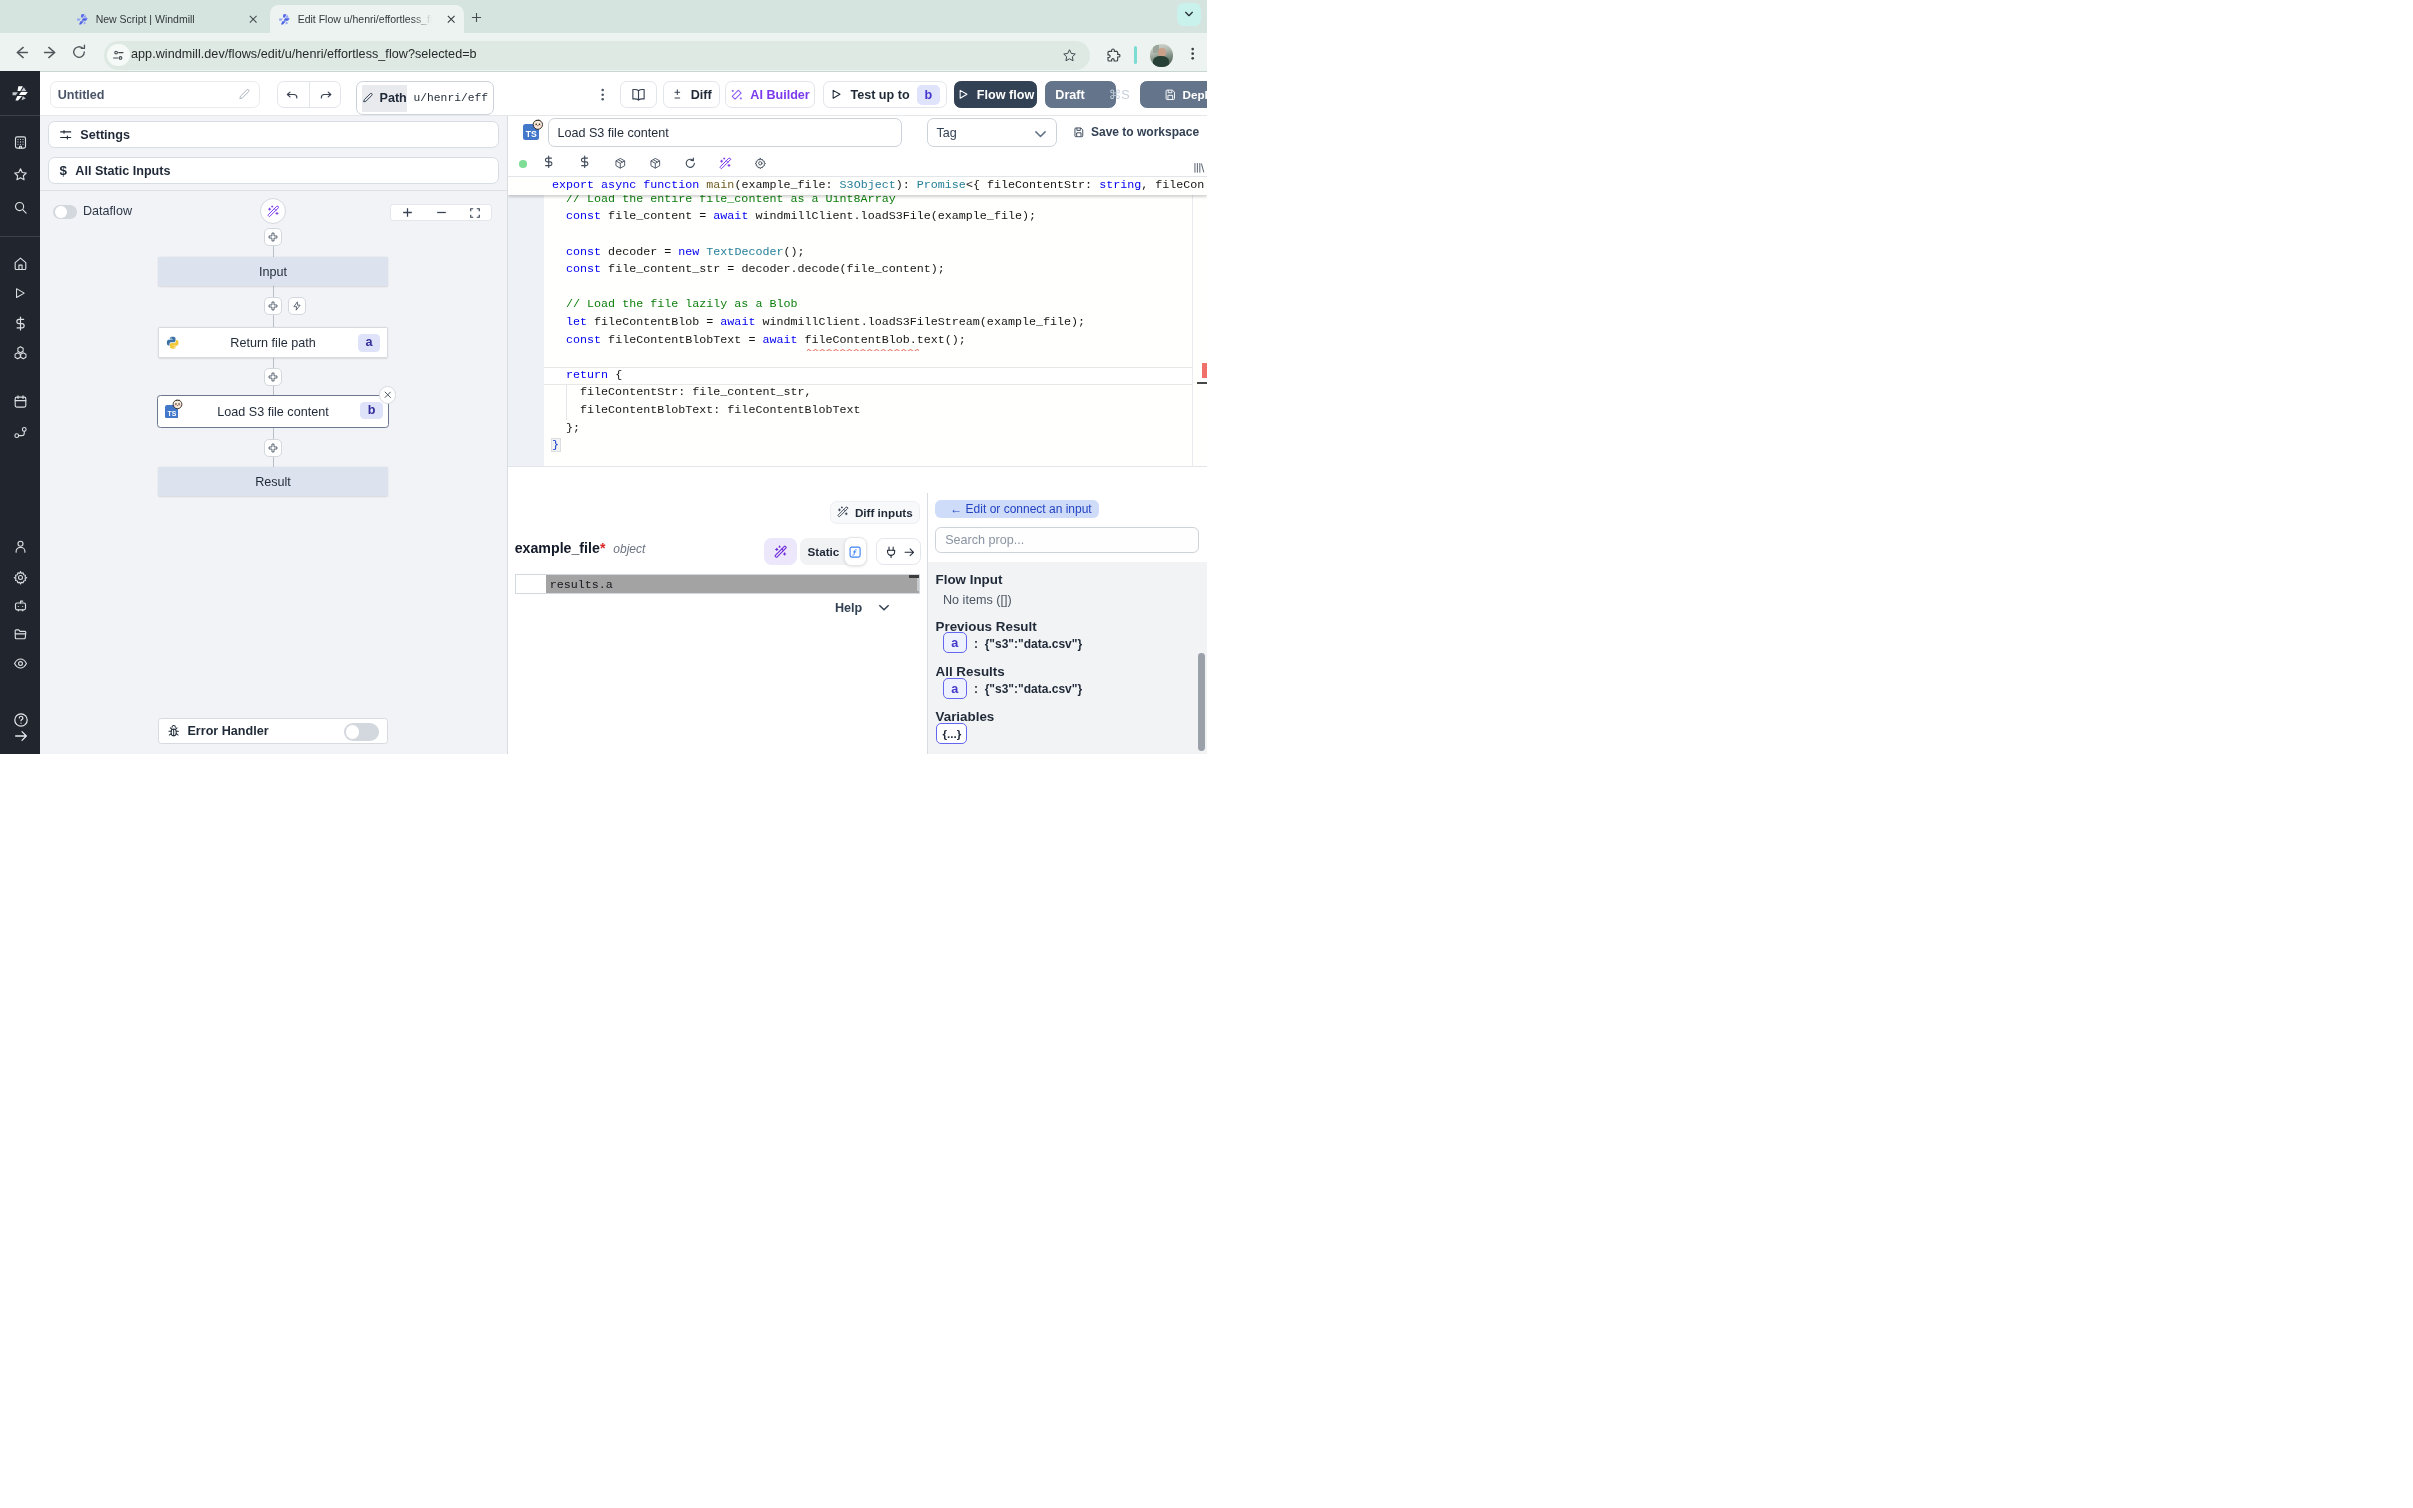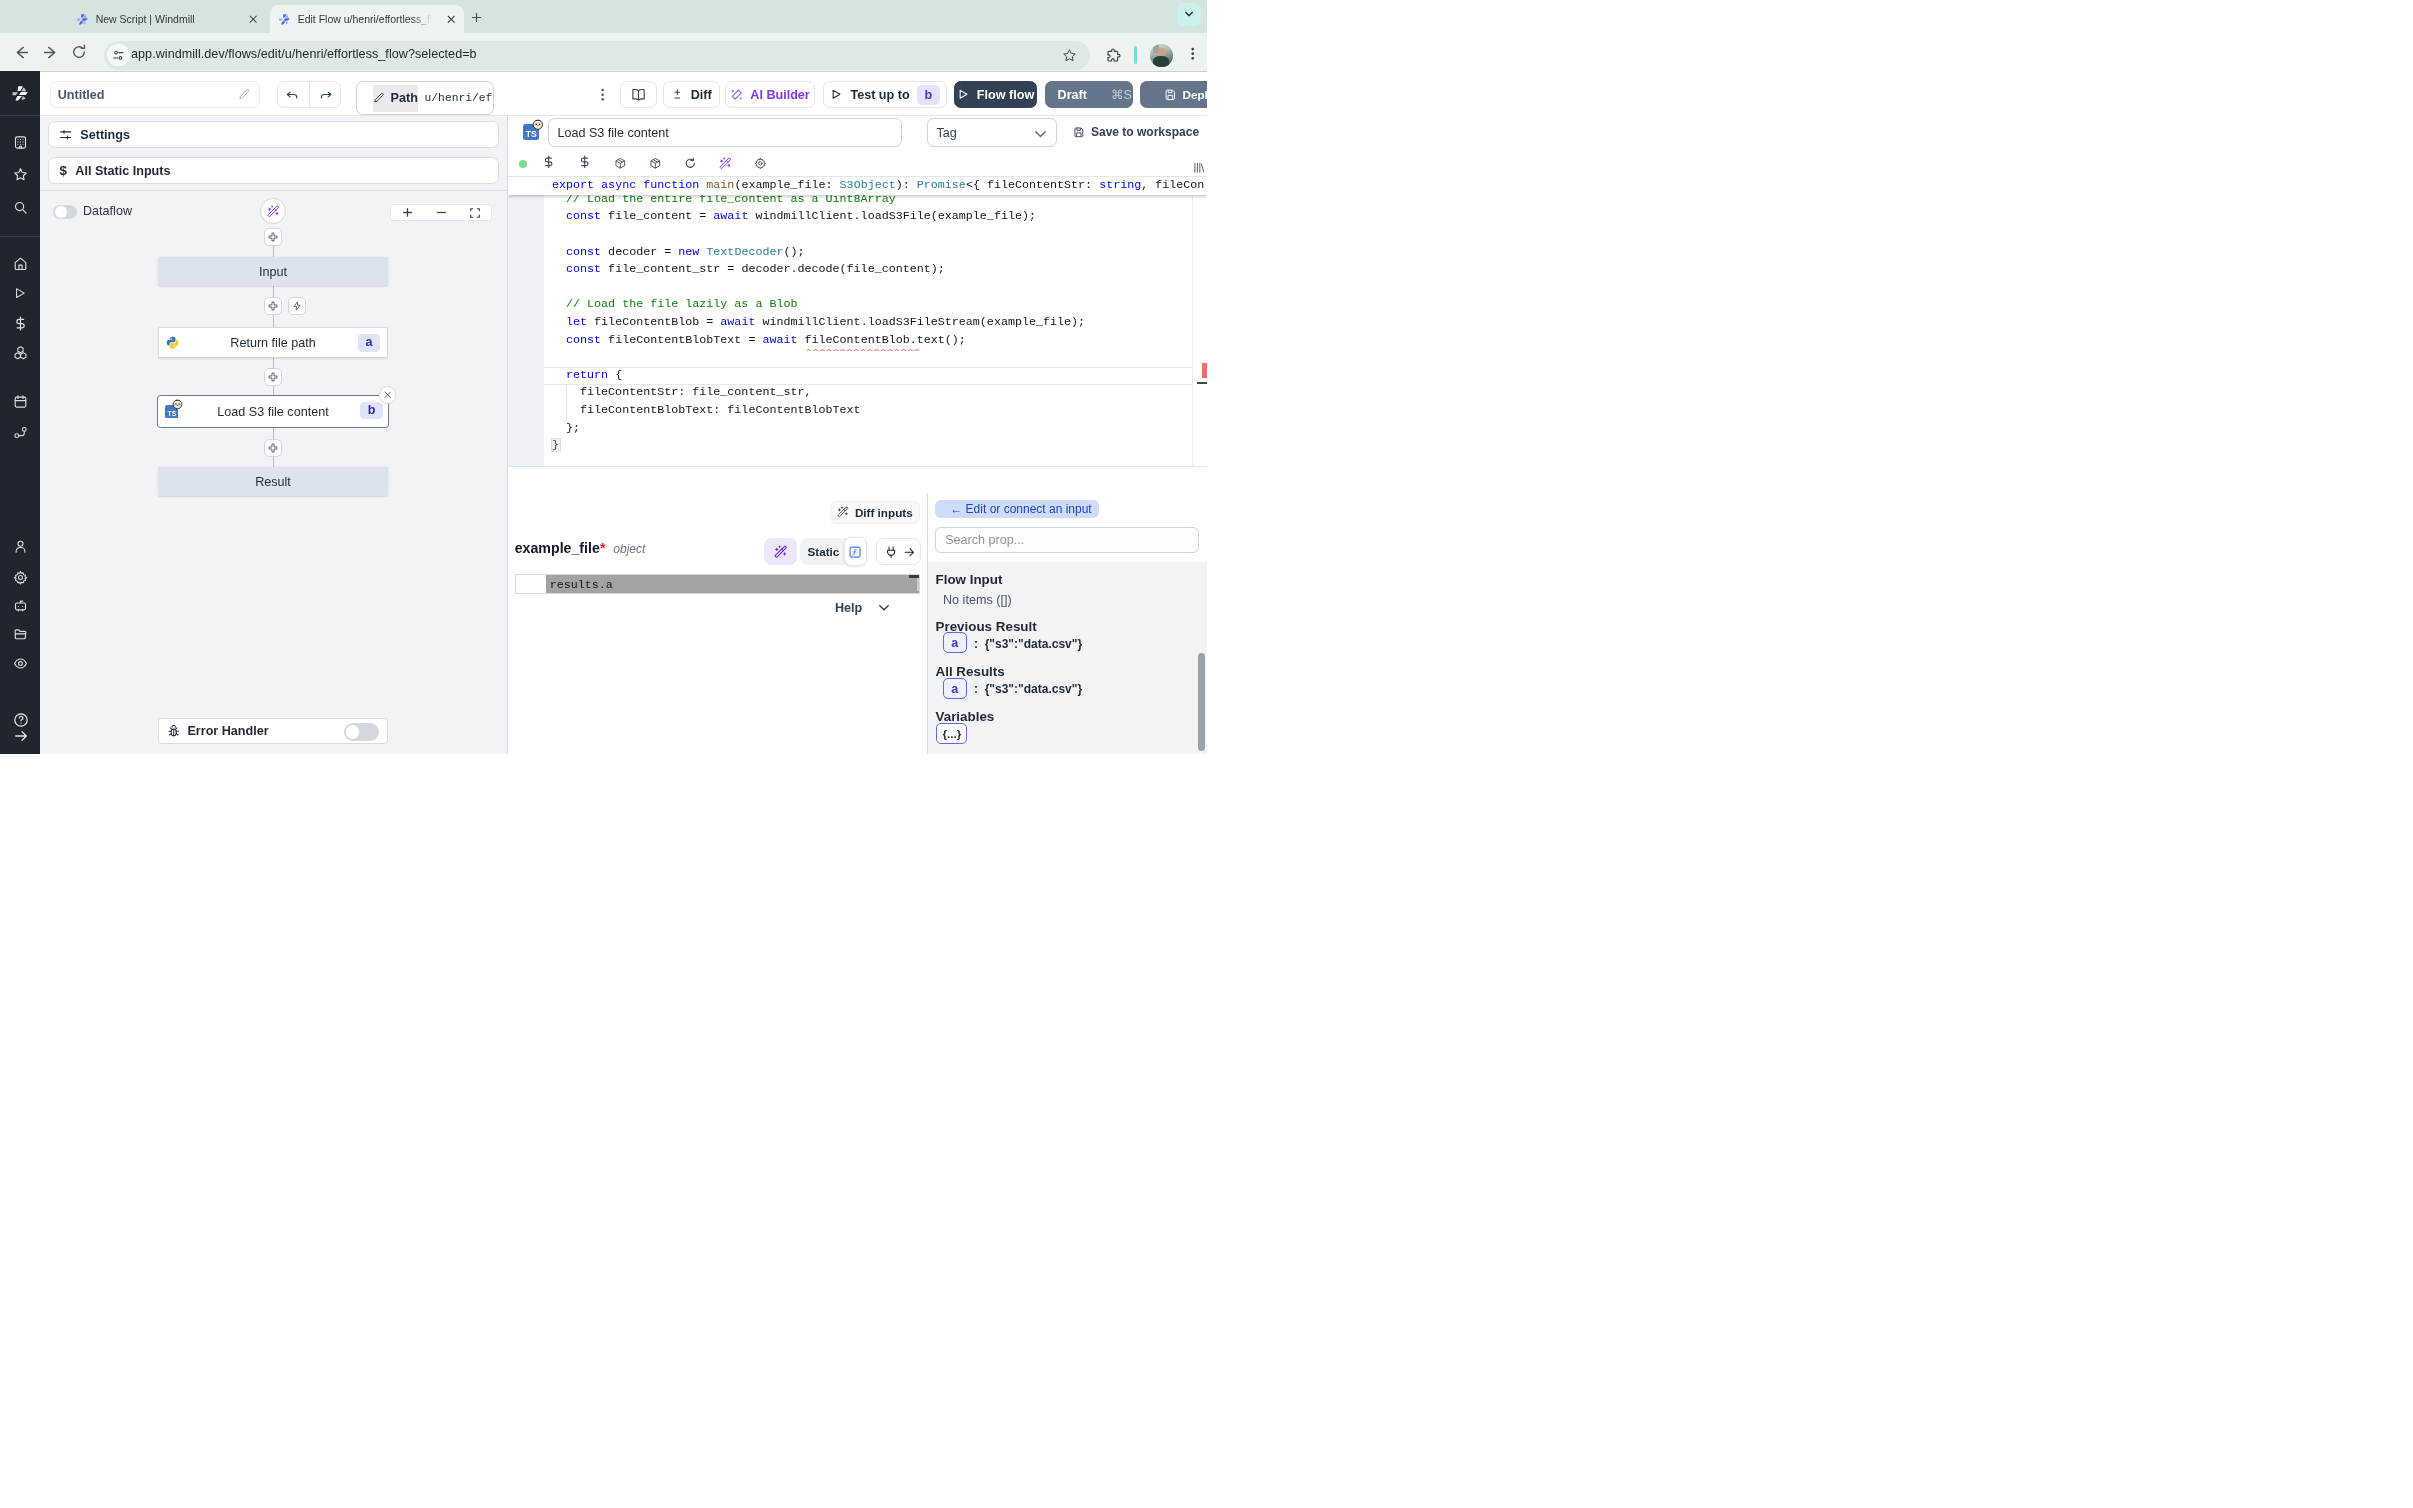--- a/index.html
+++ b/index.html
@@ -237,21 +237,21 @@
   </div>
   <div class="hbtn" style="left:237px; width:64px; padding:0;">
     <svg width="14.2" height="14.2" viewBox="0 0 24 24" style="margin-right:9.2px;">
         <path d="M8.5 7 L4 11 L8.5 15 M4 11 H15 a5 5 0 0 1 5 5 v1" fill="none" stroke="#374151" stroke-width="1.9" stroke-linecap="round" stroke-linejoin="round"></path>
       </svg>
     <div style="width:0.8px; height:27px; background:#e2e5ea;"></div>
     <svg width="14.2" height="14.2" viewBox="0 0 24 24" style="margin-left:9.2px;">
         <path d="M15.5 7 L20 11 L15.5 15 M20 11 H9 a5 5 0 0 0 -5 5 v1" fill="none" stroke="#374151" stroke-width="1.9" stroke-linecap="round" stroke-linejoin="round"></path>
       </svg>
   </div>
-  <div class="hbtn" style="left:316px; width:138px; border-color:#cbd2da; padding:16px; justify-content:flex-start; overflow:hidden;">
+  <div class="hbtn" style="left:316px; width:138px; border-color:#cbd2da; padding:16px; justify-content:center; overflow:hidden;">
     <div style="width:74px; height:27px; background:#e8eaee; display:flex; align-items:center; justify-content:center; gap:5.9px;">
       <svg width="11.7" height="11.7" viewBox="0 0 24 24">
           <path d="M17 3.5 a2.3 2.3 0 0 1 3.3 3.3 L8 19 l-4.5 1.2 L4.7 15.7 Z" fill="none" stroke="#374151" stroke-width="2" stroke-linejoin="round"></path>
         </svg>
       <span>Path</span>
     </div>
     <span class="mono" style="font-size:11.3px; font-weight:normal; margin-left:6.7px;">u/henri/eff</span>
   </div>
   <svg class="abs" style="left:556px; top:16px;" width="13.4" height="13.4" viewBox="0 0 16 16">
       <g fill="#4b5563">
@@ -289,21 +289,21 @@
       </svg>
     <span>Test up to</span>
     <span style="display:inline-block; width:22.6px; height:20px; background:#dfe3fb; color:#4338ca; border-radius:5px; text-align:center; line-height:20px; font-size:12.6px;">b</span>
   </div>
   <div class="hbtn" style="left:914px; width:83px; background:#334155; border-color:#334155; color:#fff; gap:7.5px;">
     <svg width="12.6" height="12.6" viewBox="0 0 24 24">
         <path d="M6 4.5 L19 12 L6 19.5 Z" fill="none" stroke="#fff" stroke-width="2" stroke-linejoin="round"></path>
       </svg>
     <span>Flow flow</span>
   </div>
-  <div class="hbtn" style="left:1005px; width:88px; background:#64748b; border-color:#64748b; color:#fff; gap:24px;justify-content:flex-end;">
+  <div class="hbtn" style="left:1005px; width:71px; background:#64748b; border-color:#64748b; color:#fff; gap:24px;">
     <svg width="12.6" height="12.6" viewBox="0 0 24 24">
         <path d="M4 6 a2 2 0 0 1 2 -2 h10 l4 4 v12 a2 2 0 0 1 -2 2 H6 a2 2 0 0 1 -2 -2 Z M8 4 v5 h7 V4 M7.5 21 v-7 h9 v7" fill="none" stroke="#fff" stroke-width="1.8" stroke-linejoin="round"></path>
       </svg>
     <span>Draft</span>
       <span style="color:#c7d0dc; font-weight:normal;">⌘S</span>
   </div>
   <div class="hbtn" style="left:1100px; width:92px; background:#64748b; border-color:#64748b; color:#fff; gap:6.7px; justify-content:flex-start; padding-left:23px; gap:5.9px;">
     <svg width="12.6" height="12.6" viewBox="0 0 24 24">
         <path d="M4 6 a2 2 0 0 1 2 -2 h10 l4 4 v12 a2 2 0 0 1 -2 2 H6 a2 2 0 0 1 -2 -2 Z M8 4 v5 h7 V4 M7.5 21 v-7 h9 v7" fill="none" stroke="#fff" stroke-width="1.8" stroke-linejoin="round"></path>
       </svg>

